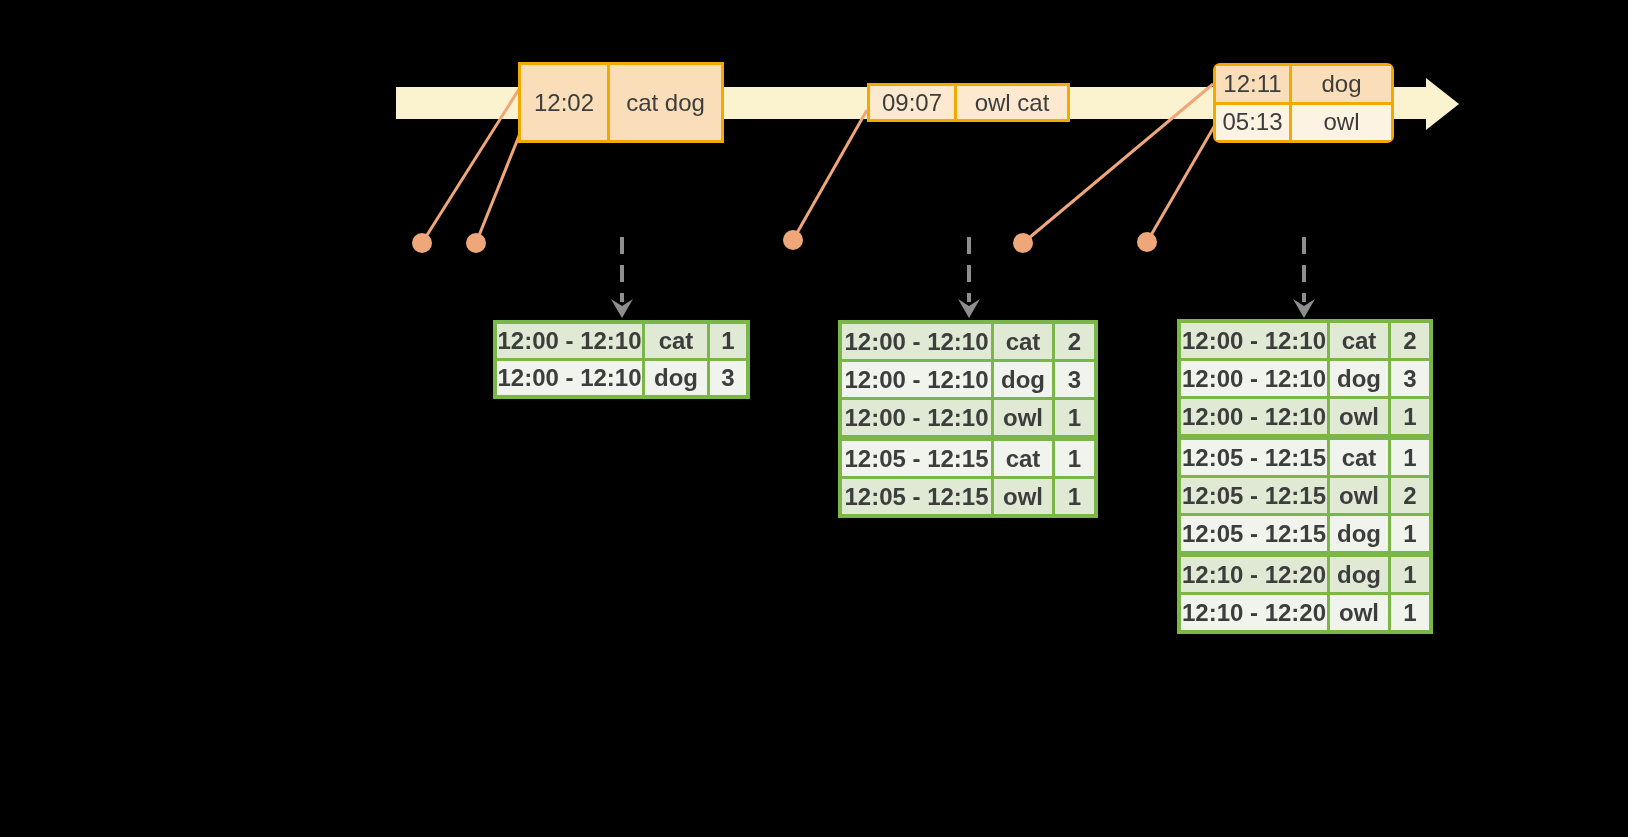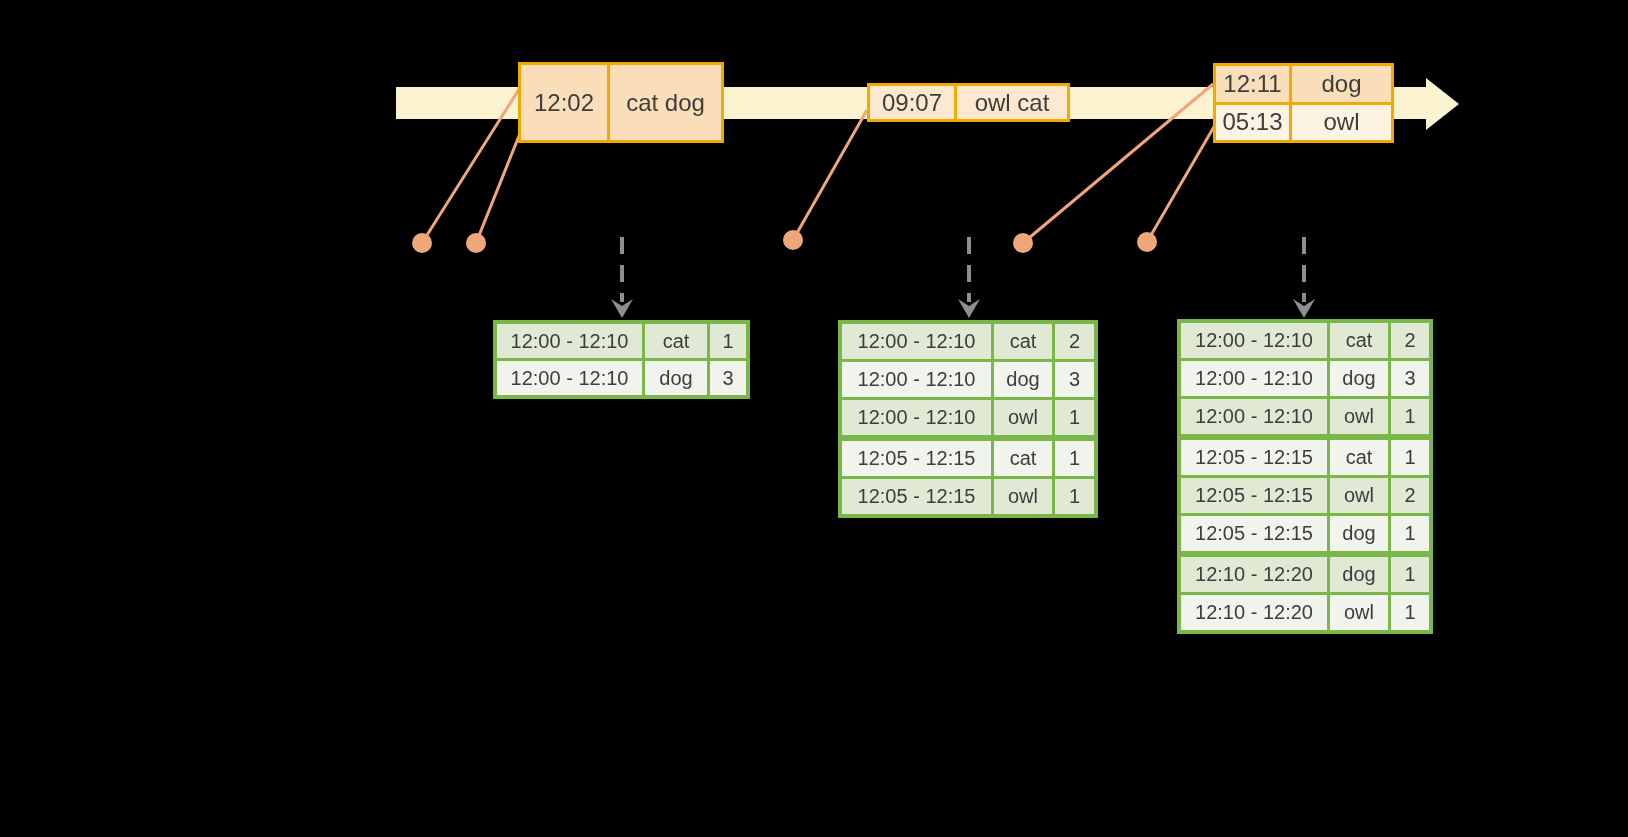--- a/index.html
+++ b/index.html
@@ -16,30 +16,30 @@
   }
   .event-row{flex:1;display:grid;gap:3px;}
   .event-cell{display:flex;align-items:center;justify-content:center;font-size:24px;}
   .row-dark  .event-cell{background:var(--event-row-dark);}
   .row-mid   .event-cell{background:var(--event-row-mid);}
   .row-light .event-cell{background:var(--event-row-light);}
   #event-box-1{left:518px;top:62px;width:206px;height:81px;}
   #event-box-1 .event-row{grid-template-columns:86px 1fr;}
   #event-box-2{left:867px;top:83px;width:203px;height:39px;}
   #event-box-2 .event-row{grid-template-columns:84px 1fr;}
-  #event-box-3{left:1213px;top:63px;width:181px;height:80px;}
+  #event-box-3{left:1213px;top:63px;width:181px;height:80px;border-radius:7px;}
   #event-box-3 .event-row{grid-template-columns:73px 1fr;}
 
   
   .result-table{
     position:absolute;box-sizing:border-box;background:var(--table-border);
     padding:4px;display:flex;flex-direction:column;gap:3px;
   }
   .rt-row{display:grid;gap:3px;flex:none;height:35px;}
-  .rt-cell{display:flex;align-items:center;justify-content:center;font-size:20px;}
+  .rt-cell{display:flex;align-items:center;justify-content:center;font-size:24px;font-weight:bold;}
   .rt-row:nth-child(odd)  .rt-cell{background:var(--table-row-dark);}
   .rt-row:nth-child(even) .rt-cell{background:var(--table-row-light);}
   .group-start{margin-top:3px;}
   #result-table-1{left:493px;top:320px;width:257px;}
   #result-table-1 .rt-row{height:34px;grid-template-columns:145px 62px 1fr;}
   #result-table-2{left:838px;top:320px;width:260px;}
   #result-table-2 .rt-row{grid-template-columns:149px 58px 1fr;}
   #result-table-3{left:1177px;top:319px;width:256px;}
   #result-table-3 .rt-row{grid-template-columns:146px 58px 1fr;}
 </style>

